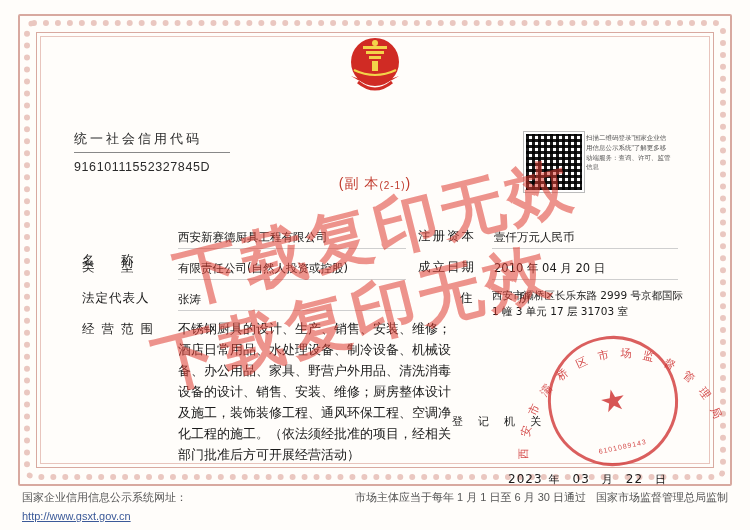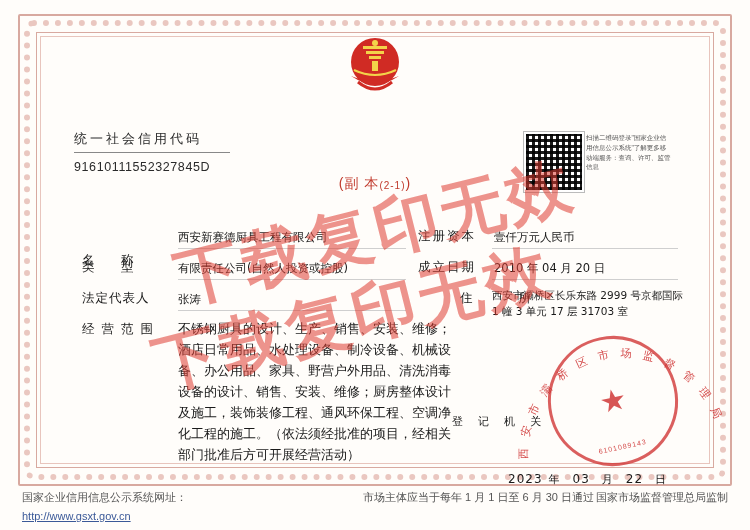--- a/index.html
+++ b/index.html
@@ -273,21 +273,20 @@
     top: 0;
     line-height: 1.7;
   }
   .footer-left .url { color: #3b5998; text-decoration: underline; }
   .footer-center {
     position: absolute;
     left: 355px;
     top: 0;
     line-height: 1.7;
     text-align: left;
-    margin-left: 8px;
   }
   .footer-right {
     position: absolute;
     right: 22px;
     top: 0;
     line-height: 1.7;
     text-align: right;
   }
 </style>
 </head>

